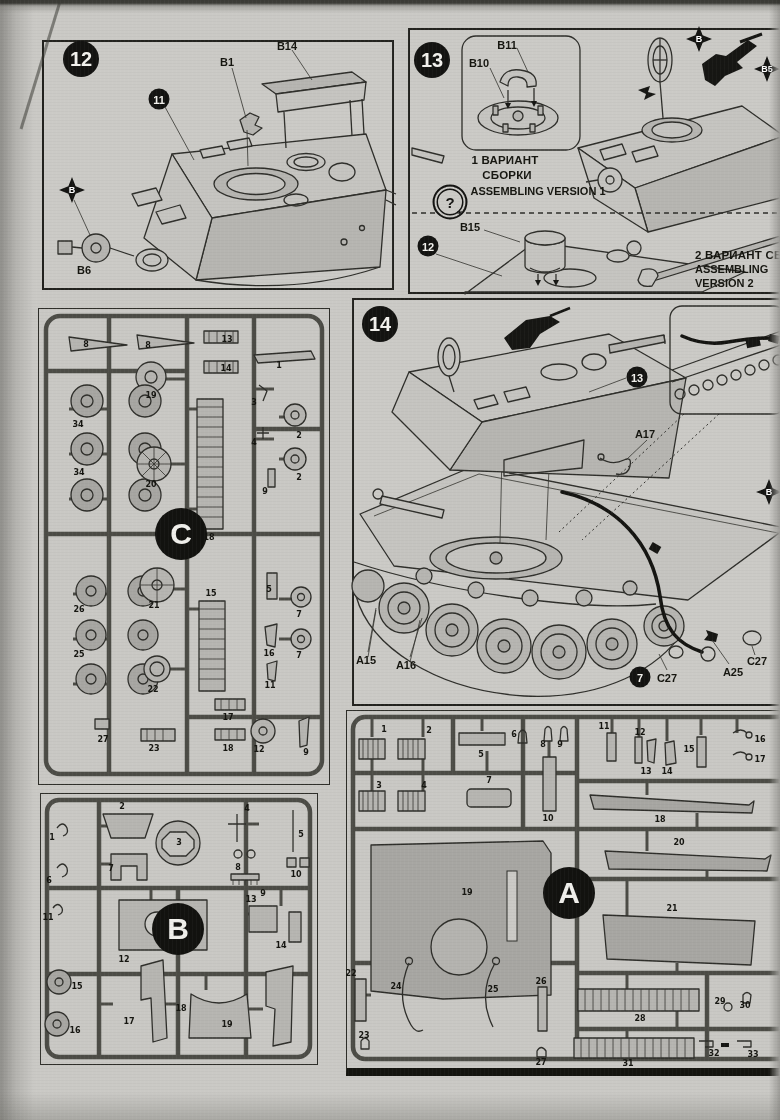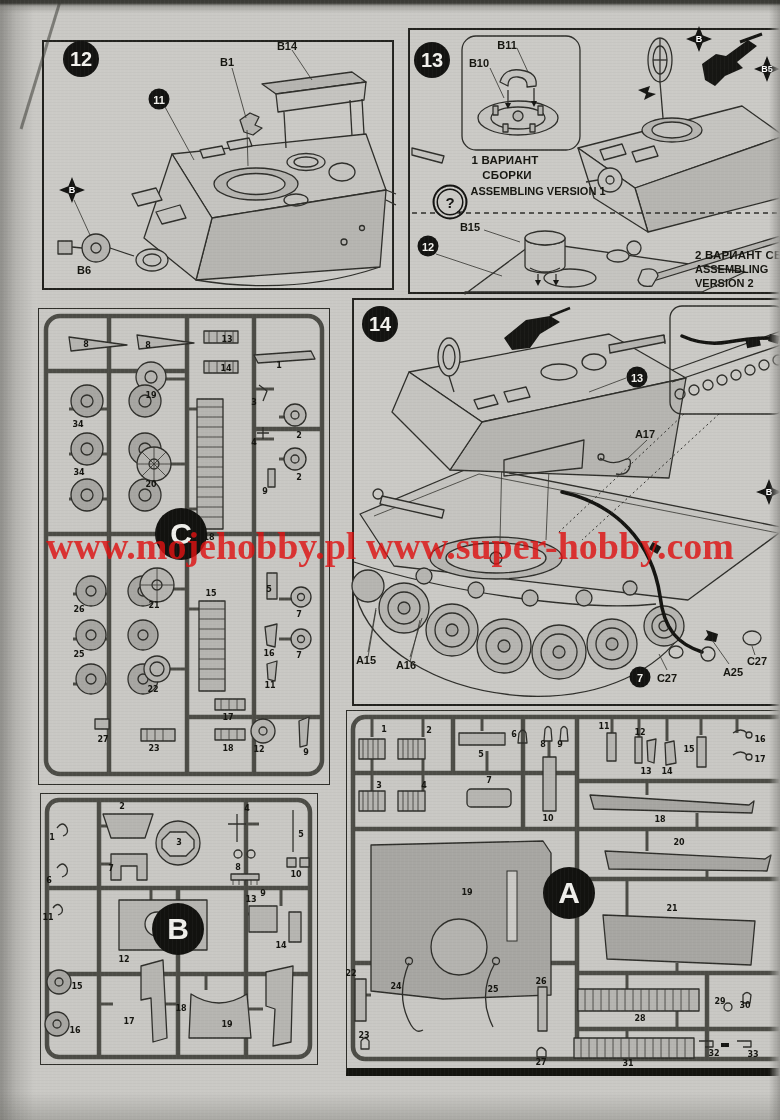--- a/index.html
+++ b/index.html
@@ -655,21 +655,20 @@
     <span class="pn" style="left:194px;top:270px">26</span>
     <span class="pn" style="left:194px;top:351px">27</span>
     <span class="pn" style="left:293px;top:307px">28</span>
     <span class="pn" style="left:373px;top:290px">29</span>
     <span class="pn" style="left:398px;top:294px">30</span>
     <span class="pn" style="left:281px;top:352px">31</span>
     <span class="pn" style="left:367px;top:342px">32</span>
     <span class="pn" style="left:406px;top:343px">33</span>
   </div>
 
-  <div class="wm">www.mojehobby.pl www.super-hobby.com</div>
 
   <div class="edge-left"></div>
   <div class="edge-right"></div>
   <div class="edge-top"></div>
   <div class="edge-bottom"></div>
   <div class="fold-line"></div>
   <div class="grain"></div>
 </div>
 
 </body></html>

